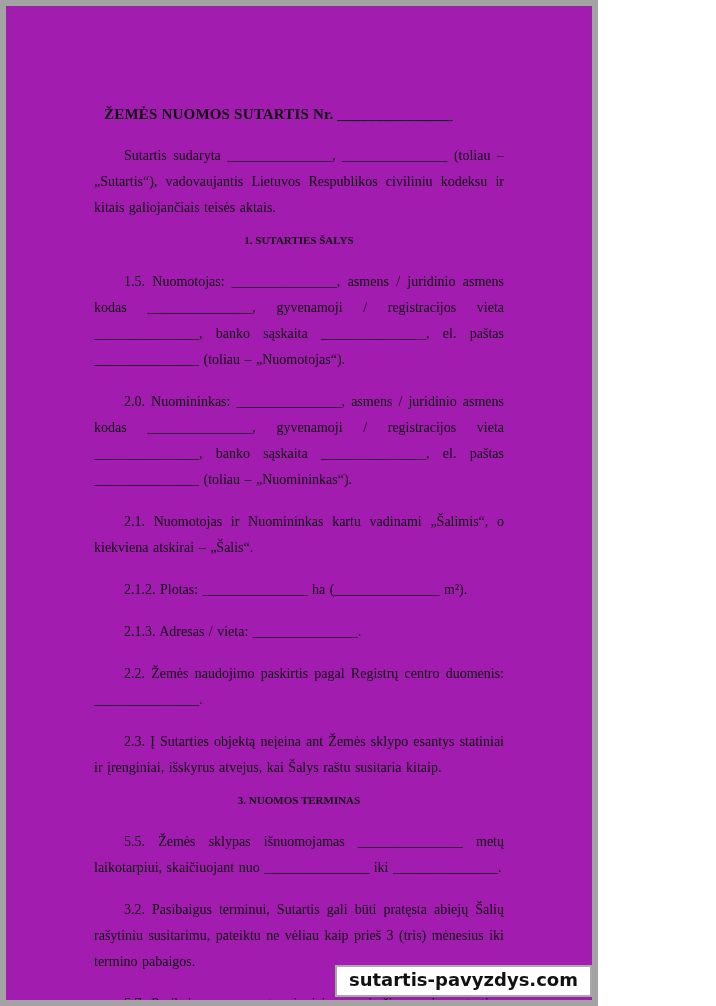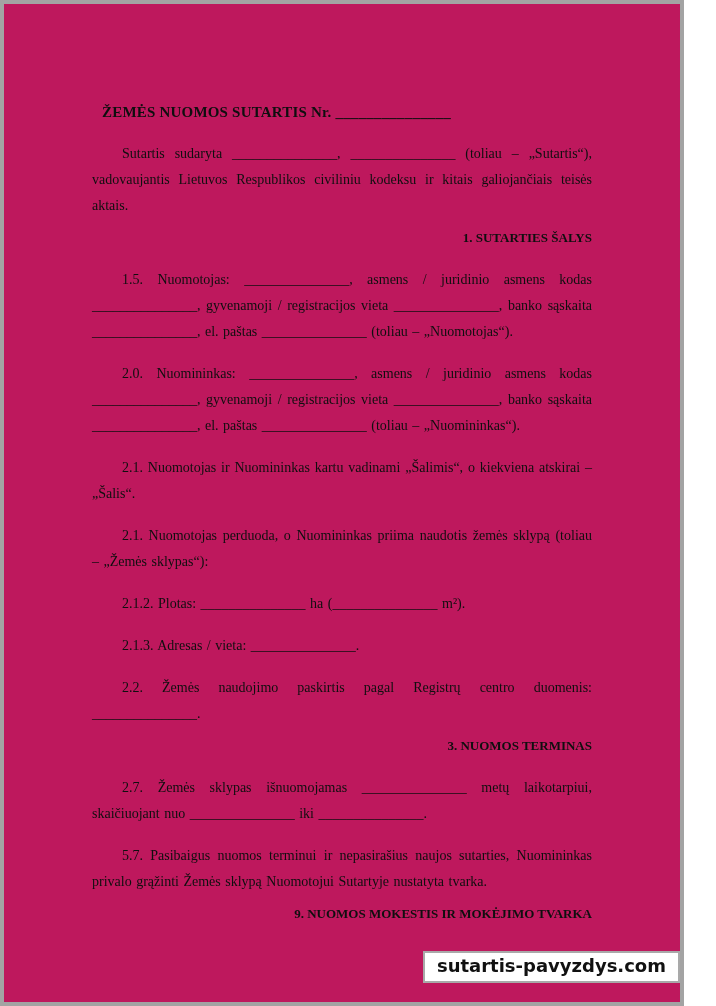--- a/index.html
+++ b/index.html
@@ -3,59 +3,59 @@
 <meta charset="utf-8">
 <title>Žemės nuomos sutartis</title>
 <style>
   html, body {
     margin: 0;
     padding: 0;
     background: #ffffff;
   }
   .page-frame {
     box-sizing: border-box;
-    width: 684px;
+    width: 598px;
     height: 1006px;
-    border: 4px solid #a3a3a3;
-    background: #be185d;
+    border: 6px solid #a3a3a3;
+    background: #a21caf;
     position: relative;
     overflow: hidden;
   }
   .doc-content {
     box-sizing: border-box;
     padding: 95px 88px 0 88px;
     font-family: "Liberation Serif", serif;
     font-size: 14px;
     line-height: 26px;
     color: #0f0f0f;
   }
   .doc-title {
     font-weight: bold;
     font-size: 15px;
     line-height: 26px;
     margin: 0 0 8px 10px;
     letter-spacing: 0.2px;
   }
   .doc-heading {
     font-weight: bold;
-    font-size: 13px;
+    font-size: 11px;
     line-height: 26px;
     margin: 0 0 6px 0;
-    text-align: right;
+    text-align: center;
   }
   .doc-paragraph {
     margin: 16px 0 6px 0;
     text-align: justify;
     text-indent: 30px;
     word-spacing: 1px;
   }
   .watermark-badge {
     position: absolute;
     right: 0;
-    bottom: 19px;
+    bottom: 3px;
     background: #ffffff;
     border: 2px solid #a9a9a9;
     padding: 1px 12px 3px 12px;
     font-family: "DejaVu Sans", sans-serif;
     font-weight: bold;
     font-size: 18px;
     line-height: 24px;
     color: #111111;
     white-space: nowrap;
   }
@@ -65,24 +65,25 @@
 
 <div class="page-frame">
   <div class="doc-content">
     <div class="doc-title">ŽEMĖS NUOMOS SUTARTIS Nr. _______________</div>
     <div id="doc-blocks">
         <p class="doc-paragraph">Sutartis sudaryta _______________, _______________ (toliau – „Sutartis“), vadovaujantis Lietuvos Respublikos civiliniu kodeksu ir kitais galiojančiais teisės aktais.</p>
         <h2 class="doc-heading">1. SUTARTIES ŠALYS</h2>
         <p class="doc-paragraph">1.5. Nuomotojas: _______________, asmens / juridinio asmens kodas _______________, gyvenamoji / registracijos vieta _______________, banko sąskaita _______________, el. paštas _______________ (toliau – „Nuomotojas“).</p>
         <p class="doc-paragraph">2.0. Nuomininkas: _______________, asmens / juridinio asmens kodas _______________, gyvenamoji / registracijos vieta _______________, banko sąskaita _______________, el. paštas _______________ (toliau – „Nuomininkas“).</p>
         <p class="doc-paragraph">2.1. Nuomotojas ir Nuomininkas kartu vadinami „Šalimis“, o kiekviena atskirai – „Šalis“.</p>
-        <p class="doc-paragraph">2.1. Nuomotojas perduoda, o Nuomininkas priima naudotis žemės sklypą (toliau – „Žemės sklypas“):</p>
         <p class="doc-paragraph">2.1.2. Plotas: _______________ ha (_______________ m²).</p>
         <p class="doc-paragraph">2.1.3. Adresas / vieta: _______________.</p>
         <p class="doc-paragraph">2.2. Žemės naudojimo paskirtis pagal Registrų centro duomenis: _______________.</p>
+        <p class="doc-paragraph">2.3. Į Sutarties objektą neįeina ant Žemės sklypo esantys statiniai ir įrenginiai, išskyrus atvejus, kai Šalys raštu susitaria kitaip.</p>
         <h2 class="doc-heading">3. NUOMOS TERMINAS</h2>
-        <p class="doc-paragraph">2.7. Žemės sklypas išnuomojamas _______________ metų laikotarpiui, skaičiuojant nuo _______________ iki _______________.</p>
+        <p class="doc-paragraph">5.5. Žemės sklypas išnuomojamas _______________ metų laikotarpiui, skaičiuojant nuo _______________ iki _______________.</p>
+        <p class="doc-paragraph">3.2. Pasibaigus terminui, Sutartis gali būti pratęsta abiejų Šalių rašytiniu susitarimu, pateiktu ne vėliau kaip prieš 3 (tris) mėnesius iki termino pabaigos.</p>
         <p class="doc-paragraph">5.7. Pasibaigus nuomos terminui ir nepasirašius naujos sutarties, Nuomininkas privalo grąžinti Žemės sklypą Nuomotojui Sutartyje nustatyta tvarka.</p>
         <h2 class="doc-heading">9. NUOMOS MOKESTIS IR MOKĖJIMO TVARKA</h2>
       </div>
   </div>
   <div class="watermark-badge">sutartis-pavyzdys.com</div>
 </div>
 
 </body></html>

